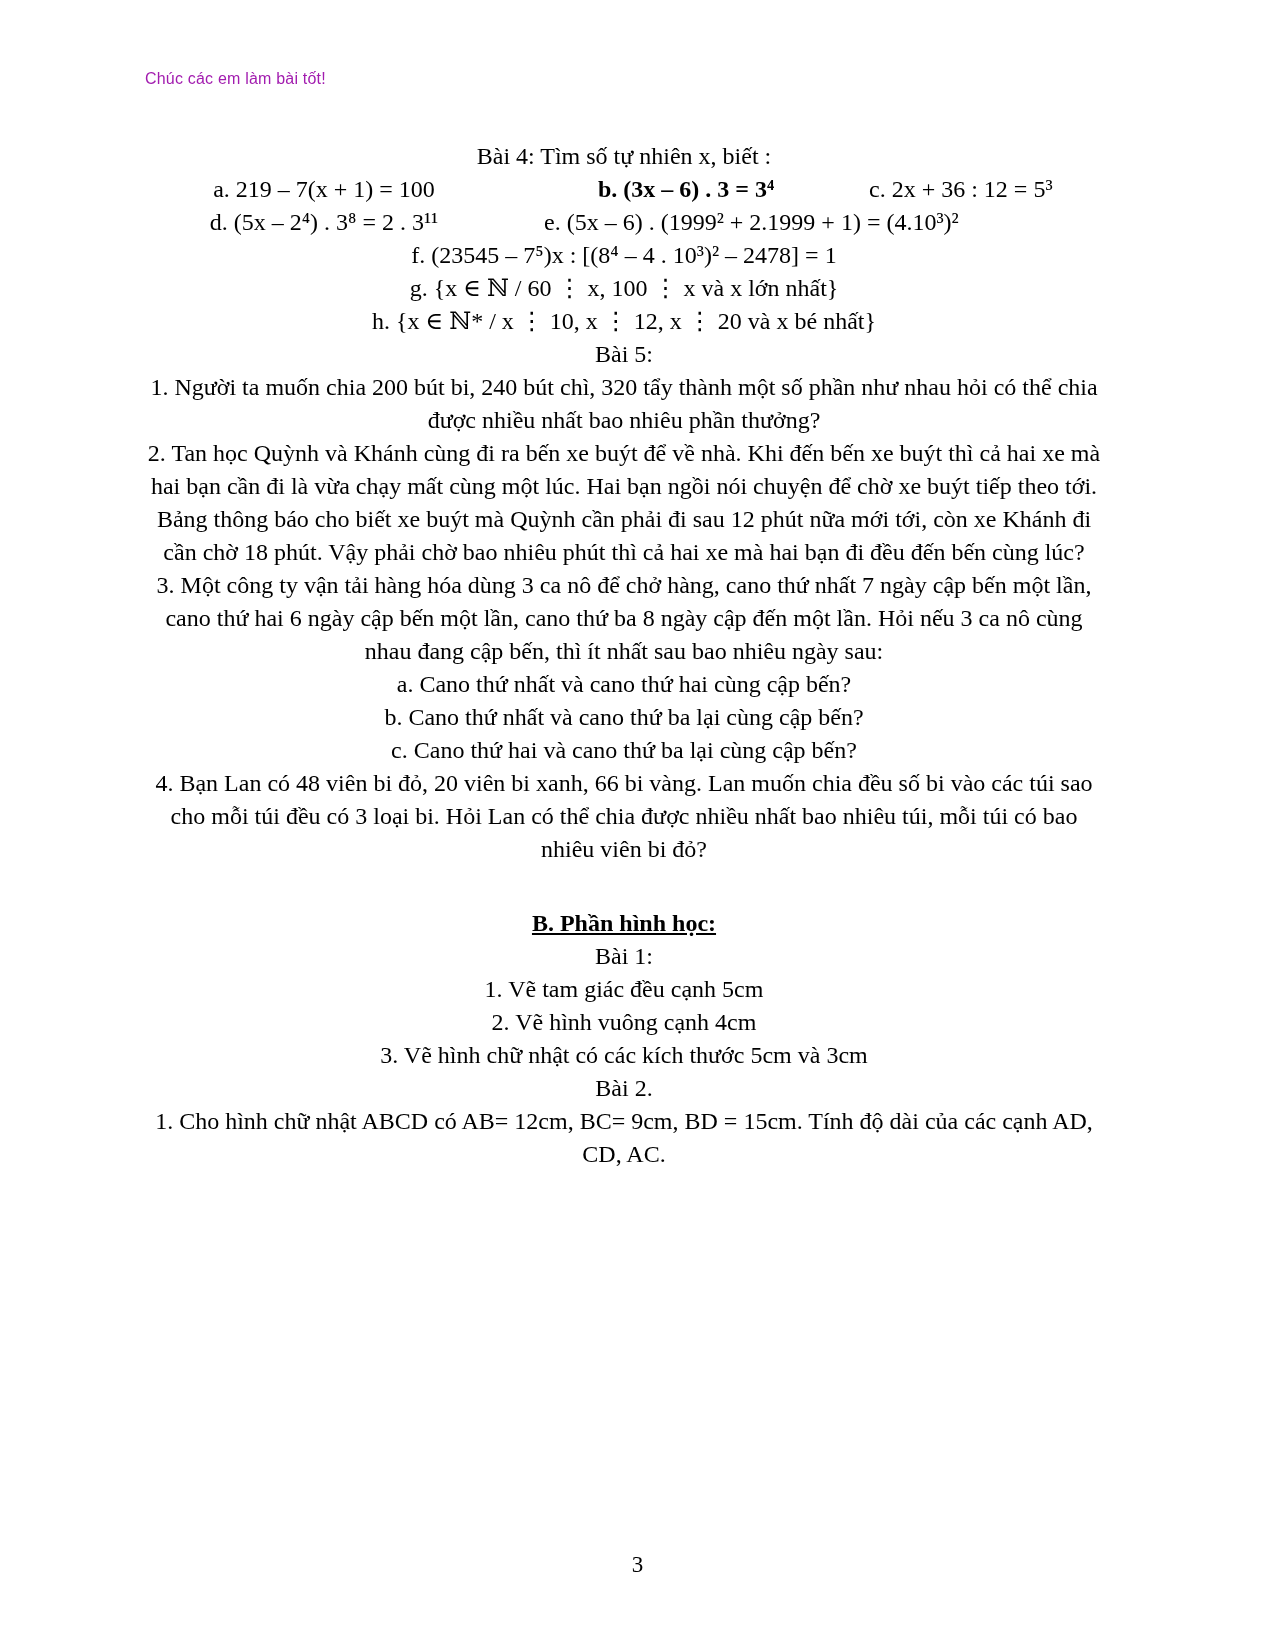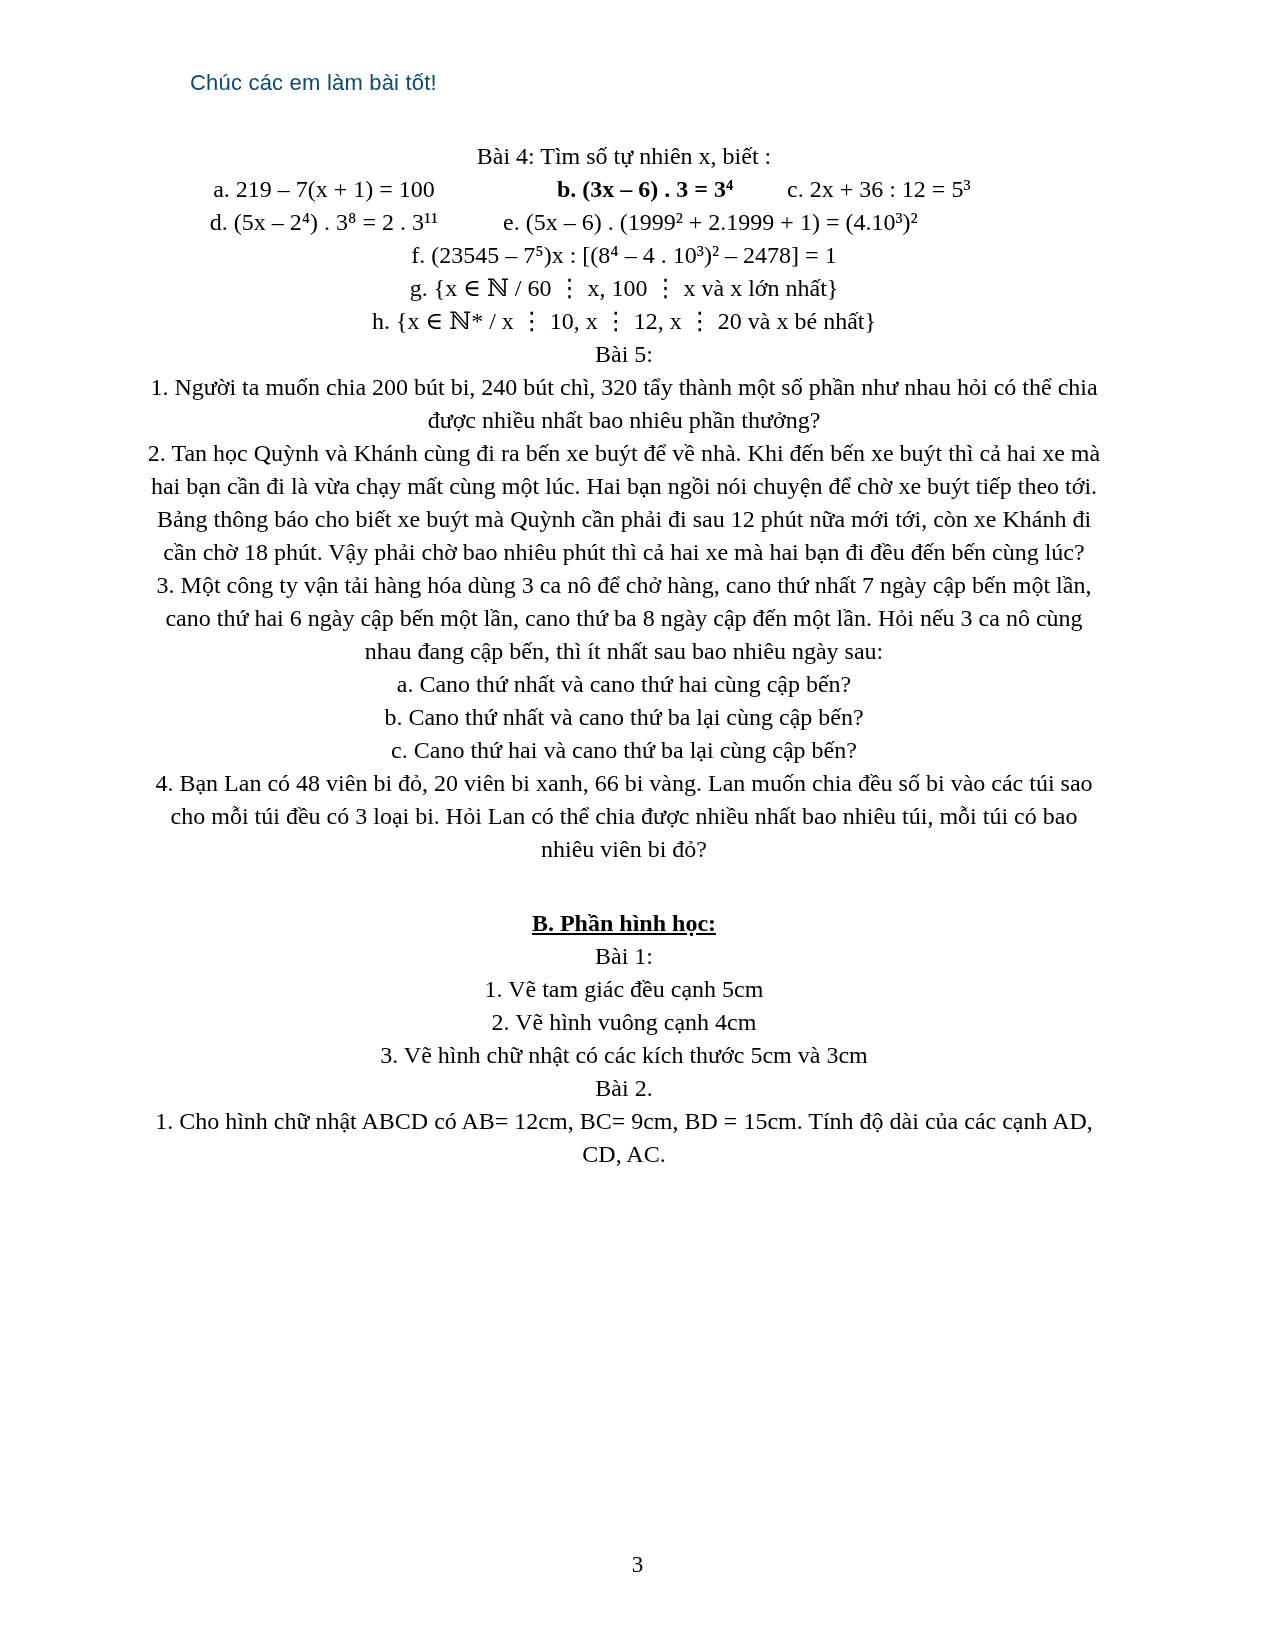--- a/index.html
+++ b/index.html
@@ -11,36 +11,35 @@
     background: #ffffff;
     color: #000000;
     font-family: "Liberation Serif", "DejaVu Serif", serif;
     overflow: hidden;
   }
   .doc-header {
     position: absolute;
     left: 145px;
     top: 70px;
     font-family: "Liberation Sans", "DejaVu Sans", sans-serif;
-    font-size: 22px;
+    font-size: 16px;
     letter-spacing: 0.2px;
-    color: #0c4a6e;
-    margin-left: 45px;
+    color: #a21caf;
   }
   .content {
     position: absolute;
     left: 145px;
     top: 140px;
     width: 958px;
     font-size: 24px;
     line-height: 33px;
     text-align: center;
   }
   .content > div { min-height: 33px; }
-  .row { display: flex; }
+  .row { display: flex; gap: 41px; }
   .col-a { width: 358px; flex: 0 0 358px; }
   .col-b { width: 284px; flex: 0 0 284px; font-weight: bold; }
   .heading-bold {
     font-weight: bold;
     text-decoration: underline;
     margin-top: 41px;
   }
   .page-number {
     position: absolute;
     left: 0;

